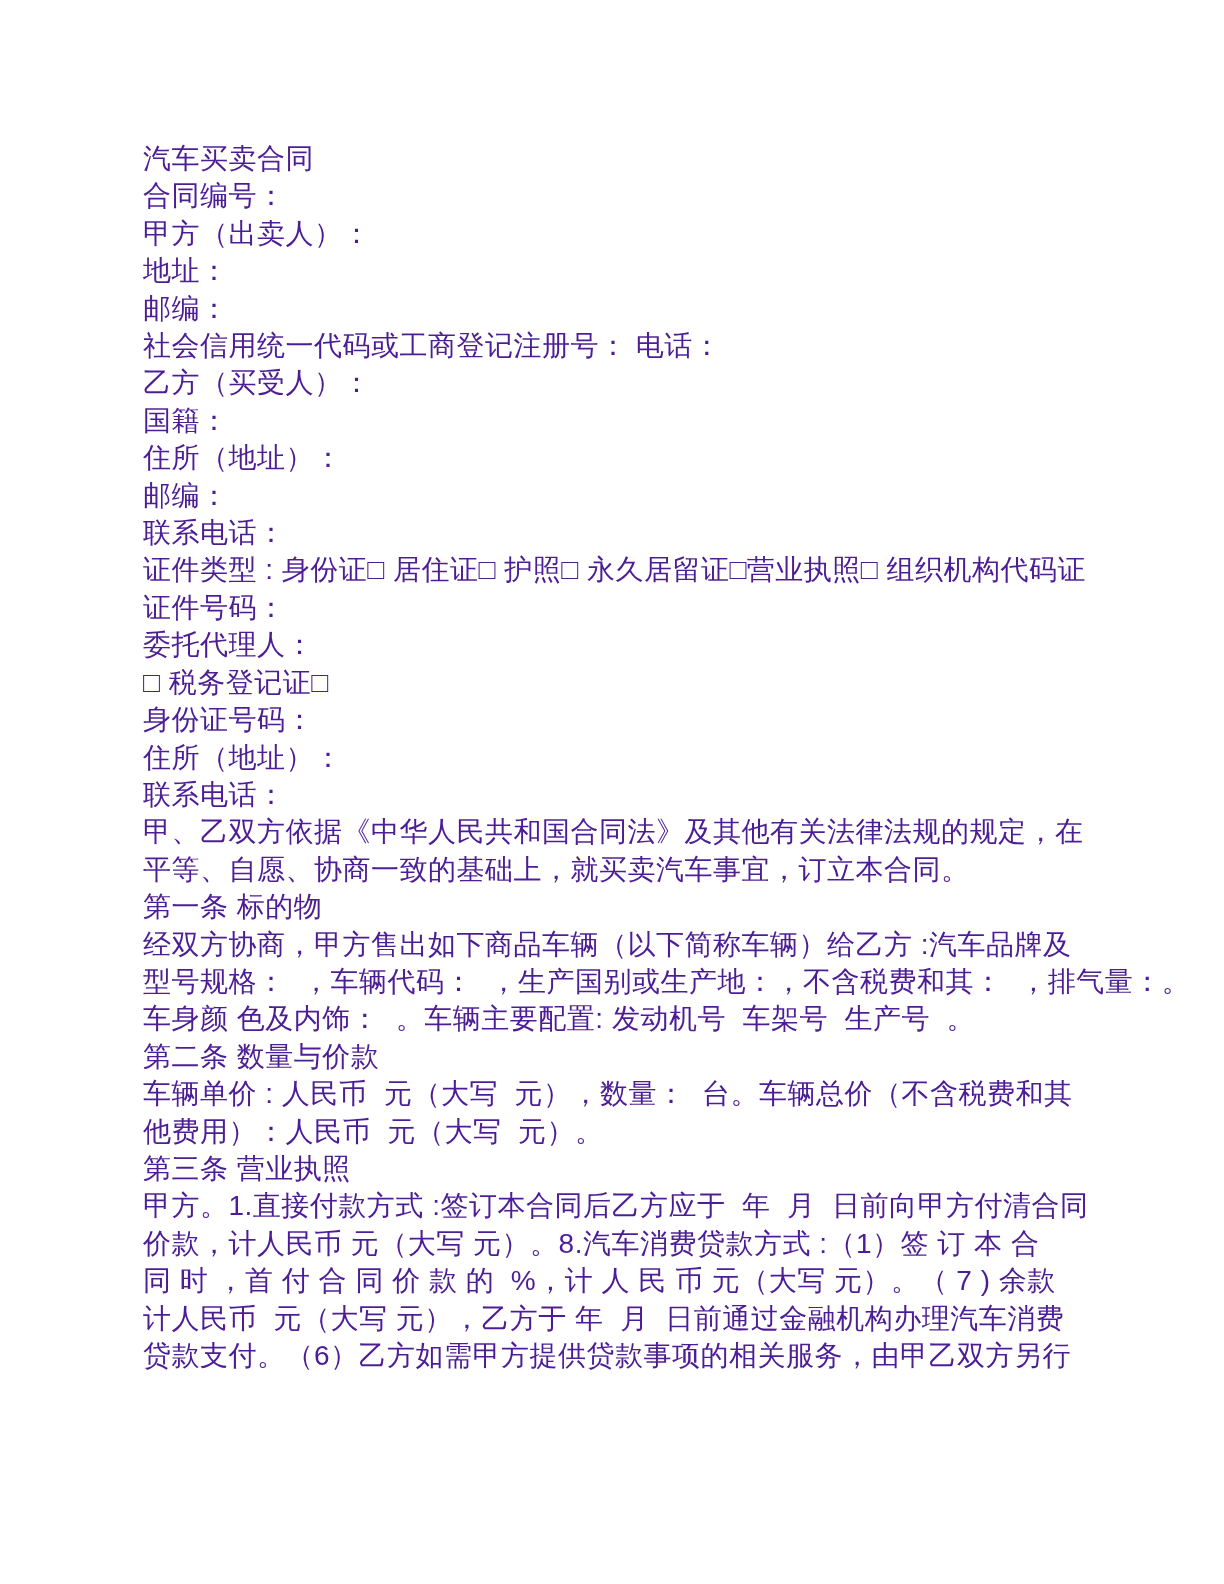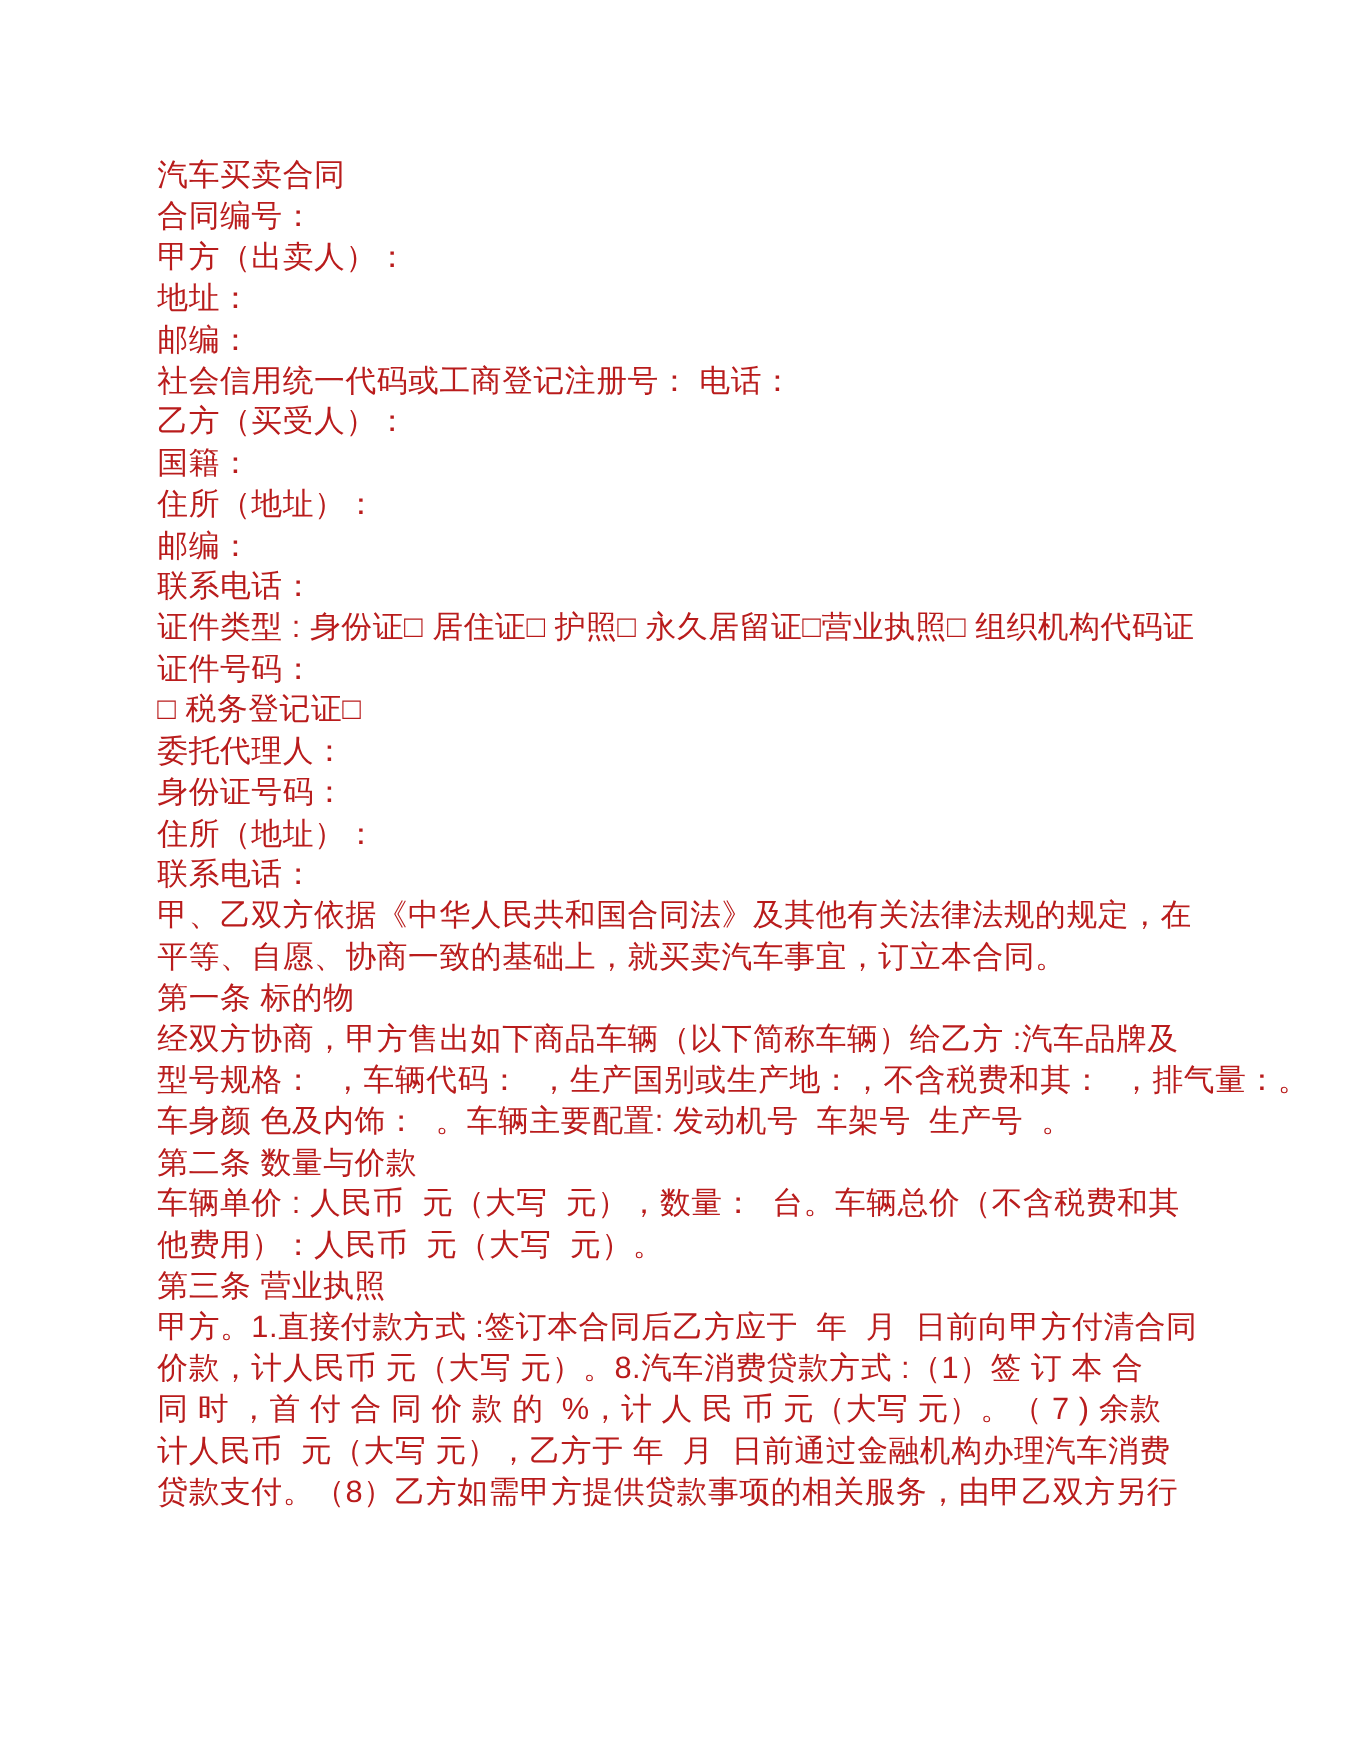--- a/index.html
+++ b/index.html
@@ -19,21 +19,21 @@
     height: 1584px;
     padding: 140px 140px 0 143px;
     background: #ffffff;
   }
   .contract-text {
     width: 941px;
   }
   .line {
     font-size: 28px;
     line-height: 37.4px;
-    color: #b91c1c;
+    color: #4c1d95;
     white-space: pre;
     letter-spacing: 0.5px;
     font-weight: 500;
   }
 </style>
 </head>
 <body>
 
 <div class="page">
   <div class="contract-text" id="contract-lines">
@@ -43,34 +43,34 @@
       <div class="line">地址：</div>
       <div class="line">邮编：</div>
       <div class="line">社会信用统一代码或工商登记注册号： 电话：</div>
       <div class="line">乙方（买受人）：</div>
       <div class="line">国籍：</div>
       <div class="line">住所（地址）：</div>
       <div class="line">邮编：</div>
       <div class="line">联系电话：</div>
       <div class="line">证件类型 : 身份证□ 居住证□ 护照□ 永久居留证□营业执照□ 组织机构代码证</div>
       <div class="line">证件号码：</div>
+      <div class="line">委托代理人：</div>
       <div class="line">□ 税务登记证□</div>
-      <div class="line">委托代理人：</div>
       <div class="line">身份证号码：</div>
       <div class="line">住所（地址）：</div>
       <div class="line">联系电话：</div>
       <div class="line">甲、乙双方依据《中华人民共和国合同法》及其他有关法律法规的规定，在</div>
       <div class="line">平等、自愿、协商一致的基础上，就买卖汽车事宜，订立本合同。</div>
       <div class="line">第一条 标的物</div>
       <div class="line">经双方协商，甲方售出如下商品车辆（以下简称车辆）给乙方 :汽车品牌及</div>
       <div class="line">型号规格：  ，车辆代码：  ，生产国别或生产地：，不含税费和其：  ，排气量：。</div>
       <div class="line">车身颜 色及内饰：  。车辆主要配置: 发动机号  车架号  生产号  。</div>
       <div class="line">第二条 数量与价款</div>
       <div class="line">车辆单价 : 人民币  元（大写  元），数量：  台。车辆总价（不含税费和其</div>
       <div class="line">他费用）：人民币  元（大写  元）。</div>
       <div class="line">第三条 营业执照</div>
       <div class="line">甲方。1.直接付款方式 :签订本合同后乙方应于  年  月  日前向甲方付清合同</div>
       <div class="line">价款，计人民币 元（大写 元）。8.汽车消费贷款方式 :（1）签 订 本 合</div>
       <div class="line">同 时 ，首 付 合 同 价 款 的  %，计 人 民 币 元（大写 元）。（ 7 ) 余款</div>
       <div class="line">计人民币  元（大写 元），乙方于 年  月  日前通过金融机构办理汽车消费</div>
-      <div class="line">贷款支付。（8）乙方如需甲方提供贷款事项的相关服务，由甲乙双方另行</div>
+      <div class="line">贷款支付。（6）乙方如需甲方提供贷款事项的相关服务，由甲乙双方另行</div>
     </div>
 </div>
 
 </body></html>

